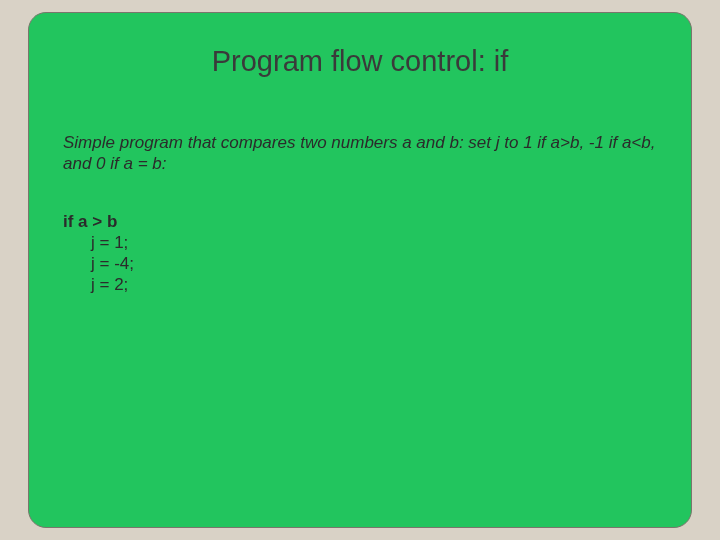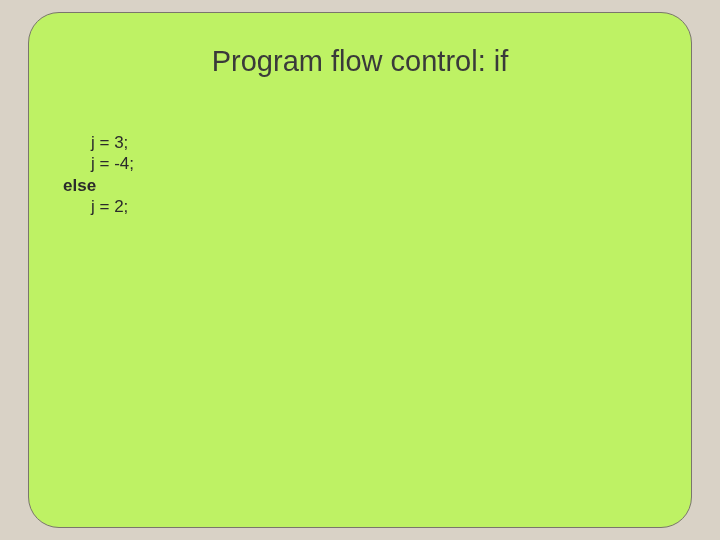--- a/index.html
+++ b/index.html
@@ -8,23 +8,23 @@
     background: #d9d2c6;
     font-family: Verdana, Geneva, sans-serif;
     position: relative;
   }
   .slide {
     position: absolute;
     top: 12px;
     left: 28px;
     width: 664px;
     height: 516px;
-    background: #bef264;
+    background: #22c55e;
     border: 1.5px solid #7a766c;
-    border-radius: 31px;
+    border-radius: 18px;
     padding: 24px 34px 24px 34px;
   }
   .title {
     font-family: Verdana, Geneva, sans-serif;
     font-size: 29px;
     font-weight: 400;
     color: #3a3a3a;
     text-align: center;
     margin-top: 8px;
     margin-bottom: 54px;
@@ -47,20 +47,21 @@
   }
   .code .kw { font-weight: bold; }
   .code .ind1 { padding-left: 28px; display: inline-block; }
 </style>
 </head>
 <body>
 
 <div class="slide">
   <h1 class="title">Program flow control: if</h1>
 
+  <p class="desc">Simple program that compares two numbers a and b: set j to 1 if a&gt;b, -1 if a&lt;b, and 0 if a = b:</p>
 
   <div class="code">
-    <div><span class="ind1">j = 3;</span></div>
+    <div><span class="kw">if a &gt; b</span></div>
+    <div><span class="ind1">j = 1;</span></div>
     <div><span class="ind1">j = -4;</span></div>
-    <div><span class="kw">else</span></div>
     <div><span class="ind1">j = 2;</span></div>
   </div>
 </div>
 
 </body></html>

